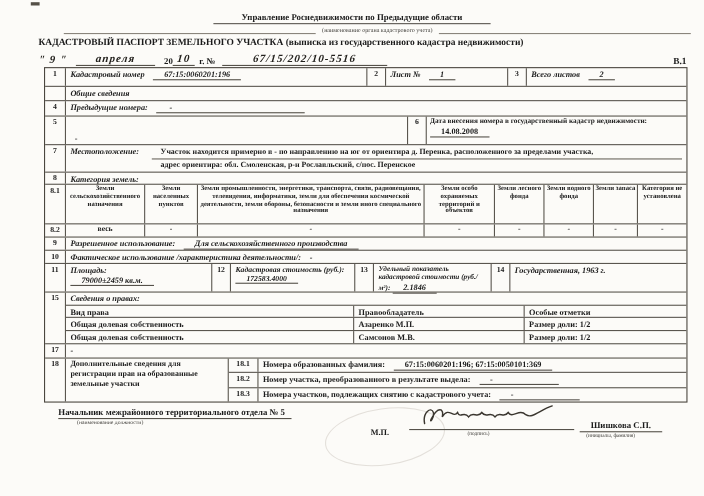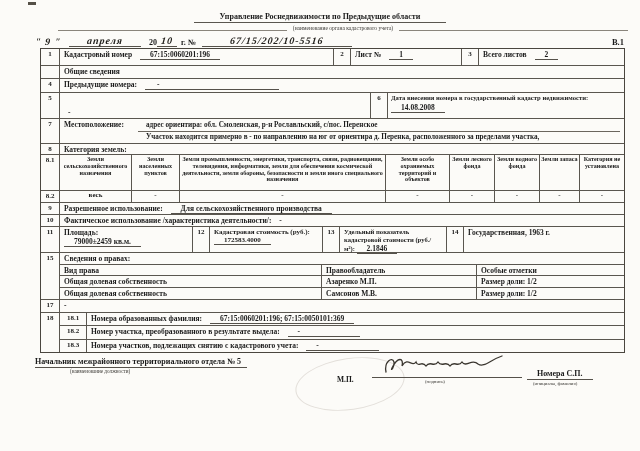--- a/index.html
+++ b/index.html
@@ -18,21 +18,21 @@
   .title-row{margin:3px 10px 0 35px;font-size:8.6px;line-height:1.15;}
   .date-row{margin:1px 12px 0 35px;display:flex;align-items:flex-end;font-size:8px;height:15px;}
   .hw{font-style:italic;color:#23211d;font-size:10px;letter-spacing:1px;transform:skewX(-6deg);display:inline-block;}
   .u-seg{border-bottom:1px solid #55514a;display:inline-block;text-align:center;}
   .form-code{margin-left:auto;font-size:8.5px;padding-right:4px;}
   
   .tbl{margin:1px 15px 0 40px;width:585px;border:1.2px solid #4a463f;}
   .row{display:flex;border-top:1px solid #5a564f;font-size:7.5px;align-items:stretch;}
   .row:first-child{border-top:none;}
   .num{flex:0 0 19px;border-right:1px solid #5a564f;text-align:center;font-size:7px;padding-top:1px;}
-  .cell{padding:1px 4px;}
+  .cell{padding:1px 4px;font-style:italic;}
   .lbl{margin-right:6px;}
   .uv{border-bottom:1px solid #55514a;padding:0 10px;}
   .nb{flex:0 0 18px;border-left:1px solid #5a564f;border-right:1px solid #5a564f;text-align:center;font-size:7px;padding-top:1px;}
   .grow{flex:1;}
   
   .h16{height:16px}.h13{height:13px}.h14{height:14px}.h26{height:26px}.h25{height:25px}
   .h11{height:11px}.h12{height:12px}.h36{height:36px}.h40{height:40px}
   .r5-left{flex:1;display:flex;align-items:flex-end;padding:0 0 1px 8px;}
   .r6-cell{flex:0 0 236px;padding:1px 3px;font-size:6.6px;line-height:1.3;}
   .r7-lines{flex:1;padding:1px 4px;}
@@ -52,21 +52,21 @@
   .rt-c1{flex:0 0 262px;padding:1px 4px;border-right:1px solid #5a564f;}
   .rt-c2{flex:0 0 155px;padding:1px 4px;border-right:1px solid #5a564f;}
   .rt-c3{flex:1;padding:1px 4px;}
   .r18-lbl{flex:0 0 148px;border-right:1px solid #5a564f;padding:1px 4px;line-height:1.25;font-size:7.2px;}
   .sub18{flex:1;display:flex;flex-direction:column;}
   .sub18 .srow{align-items:stretch;}
   .snum{flex:0 0 27px;border-right:1px solid #5a564f;text-align:center;font-size:7px;padding-top:1px;}
   .scell{flex:1;padding:1px 4px;}
   
   .footer{position:relative;height:62px;margin-top:3px;font-size:8px;}
-  .pos-line{position:absolute;left:35px;top:1px;border-bottom:1px solid #55514a;padding:0 6px 1px 0;}
+  .pos-line{position:absolute;left:53px;top:1px;border-bottom:1px solid #55514a;padding:0 6px 1px 0;}
   .pos-cap{position:absolute;left:70px;top:12px;font-size:5.2px;font-weight:normal;color:#3c3a36;}
   .mp{position:absolute;left:337px;top:19px;font-size:7.5px;}
   .stamp{position:absolute;left:295px;top:2px;width:110px;height:52px;border:1px solid rgba(140,128,112,0.22);
          border-radius:50%;transform:rotate(-8deg);}
   .sig{position:absolute;left:380px;top:-2px;}
   .sig-line{position:absolute;left:372px;top:21px;width:150px;border-bottom:1px solid #55514a;}
   .sig-cap{position:absolute;left:425px;top:23px;font-size:4.8px;font-weight:normal;color:#3c3a36;}
   .name{position:absolute;left:527px;top:13px;border-bottom:1px solid #55514a;padding:0 10px 1px 10px;font-size:8px;}
   .name-cap{position:absolute;left:533px;top:25px;font-size:4.8px;font-weight:normal;color:#3c3a36;}
   .artifact{position:absolute;left:28px;top:2px;width:8px;height:3px;background:#555047;}
@@ -79,20 +79,21 @@
 
   <div class="org-wrap">
     <span class="org-name">Управление Роснедвижимости по Предыдущие области</span>
   </div>
   <div class="caption-row">
     <span class="fill"></span>
     <span class="caption-small">(наименование органа кадастрового учета)</span>
     <span class="fill"></span>
   </div>
 
+  <div class="title-row">КАДАСТРОВЫЙ ПАСПОРТ ЗЕМЕЛЬНОГО УЧАСТКА (выписка из государственного кадастра недвижимости)</div>
 
   <div class="date-row">
     <span class="hw">" 9 "</span>
     <span class="u-seg" style="min-width:72px;margin:0 8px;">
       <span class="hw">апреля</span>
     </span>
     <span>20</span>
     <span class="u-seg" style="min-width:20px;margin-right:4px;">
       <span class="hw">10</span>
     </span>
@@ -143,22 +144,22 @@
       <div class="r6-cell">
         <div>Дата внесения номера в государственный кадастр недвижимости:</div>
         <span class="uv" style="font-size:7.5px">14.08.2008</span>
       </div>
     </div>
 
     <div class="row h25">
       <div class="num">7</div>
       <div class="cell" style="flex:0 0 74px">Местоположение:</div>
       <div class="r7-lines">
+        <div class="r7-line">Участок находится примерно в - по направлению на юг от ориентира д. Перенка, расположенного за пределами участка,</div>
         <div class="r7-line">адрес ориентира: обл. Смоленская, р-н Рославльский, с/пос. Перенское</div>
-        <div class="r7-line">Участок находится примерно в - по направлению на юг от ориентира д. Перенка, расположенного за пределами участка,</div>
       </div>
     </div>
 
     <div class="row h11">
       <div class="num">8</div>
       <div class="cell grow">Категория земель:</div>
     </div>
 
     <div class="row h36">
       <div class="num">8.1</div>
@@ -243,20 +244,21 @@
     </div>
 
 
     <div class="row h13">
       <div class="num">17</div>
       <div class="cell grow">-</div>
     </div>
 
     <div class="row h40">
       <div class="num">18</div>
+      <div class="r18-lbl">Дополнительные сведения для регистрации прав на образованные земельные участки</div>
       <div class="sub18">
         <div class="srow grow">
           <div class="snum">18.1</div>
           <div class="scell">
             <span class="lbl">Номера образованных фамилия:</span>
             <span class="uv">67:15:0060201:196; 67:15:0050101:369</span>
           </div>
         </div>
         <div class="srow grow">
           <div class="snum">18.2</div>
@@ -281,16 +283,16 @@
     <div class="pos-line">Начальник межрайонного территориального отдела № 5</div>
     <div class="pos-cap">(наименование должности)</div>
     <div class="mp">М.П.</div>
     <div class="sig">
       <svg width="130" height="24" viewBox="0 0 130 24">
         <path d="M6,18 C4,8 12,2 14,8 C15,13 10,18 12,14 C18,2 24,4 22,12 C28,2 32,14 36,8 C38,14 42,6 46,12 C50,6 54,14 58,8 C62,14 66,6 70,12 C74,6 78,14 82,8 C86,14 92,4 98,10 C104,14 110,6 122,2" stroke="#3a362f" fill="none" stroke-width="1.3" stroke-linecap="round"></path>
       </svg>
     </div>
     <div class="sig-line"></div>
     <div class="sig-cap">(подпись)</div>
-    <div class="name">Номера С.П.</div>
+    <div class="name">Шишкова С.П.</div>
     <div class="name-cap">(инициалы, фамилия)</div>
   </div>
 </div>
 
 </body></html>

